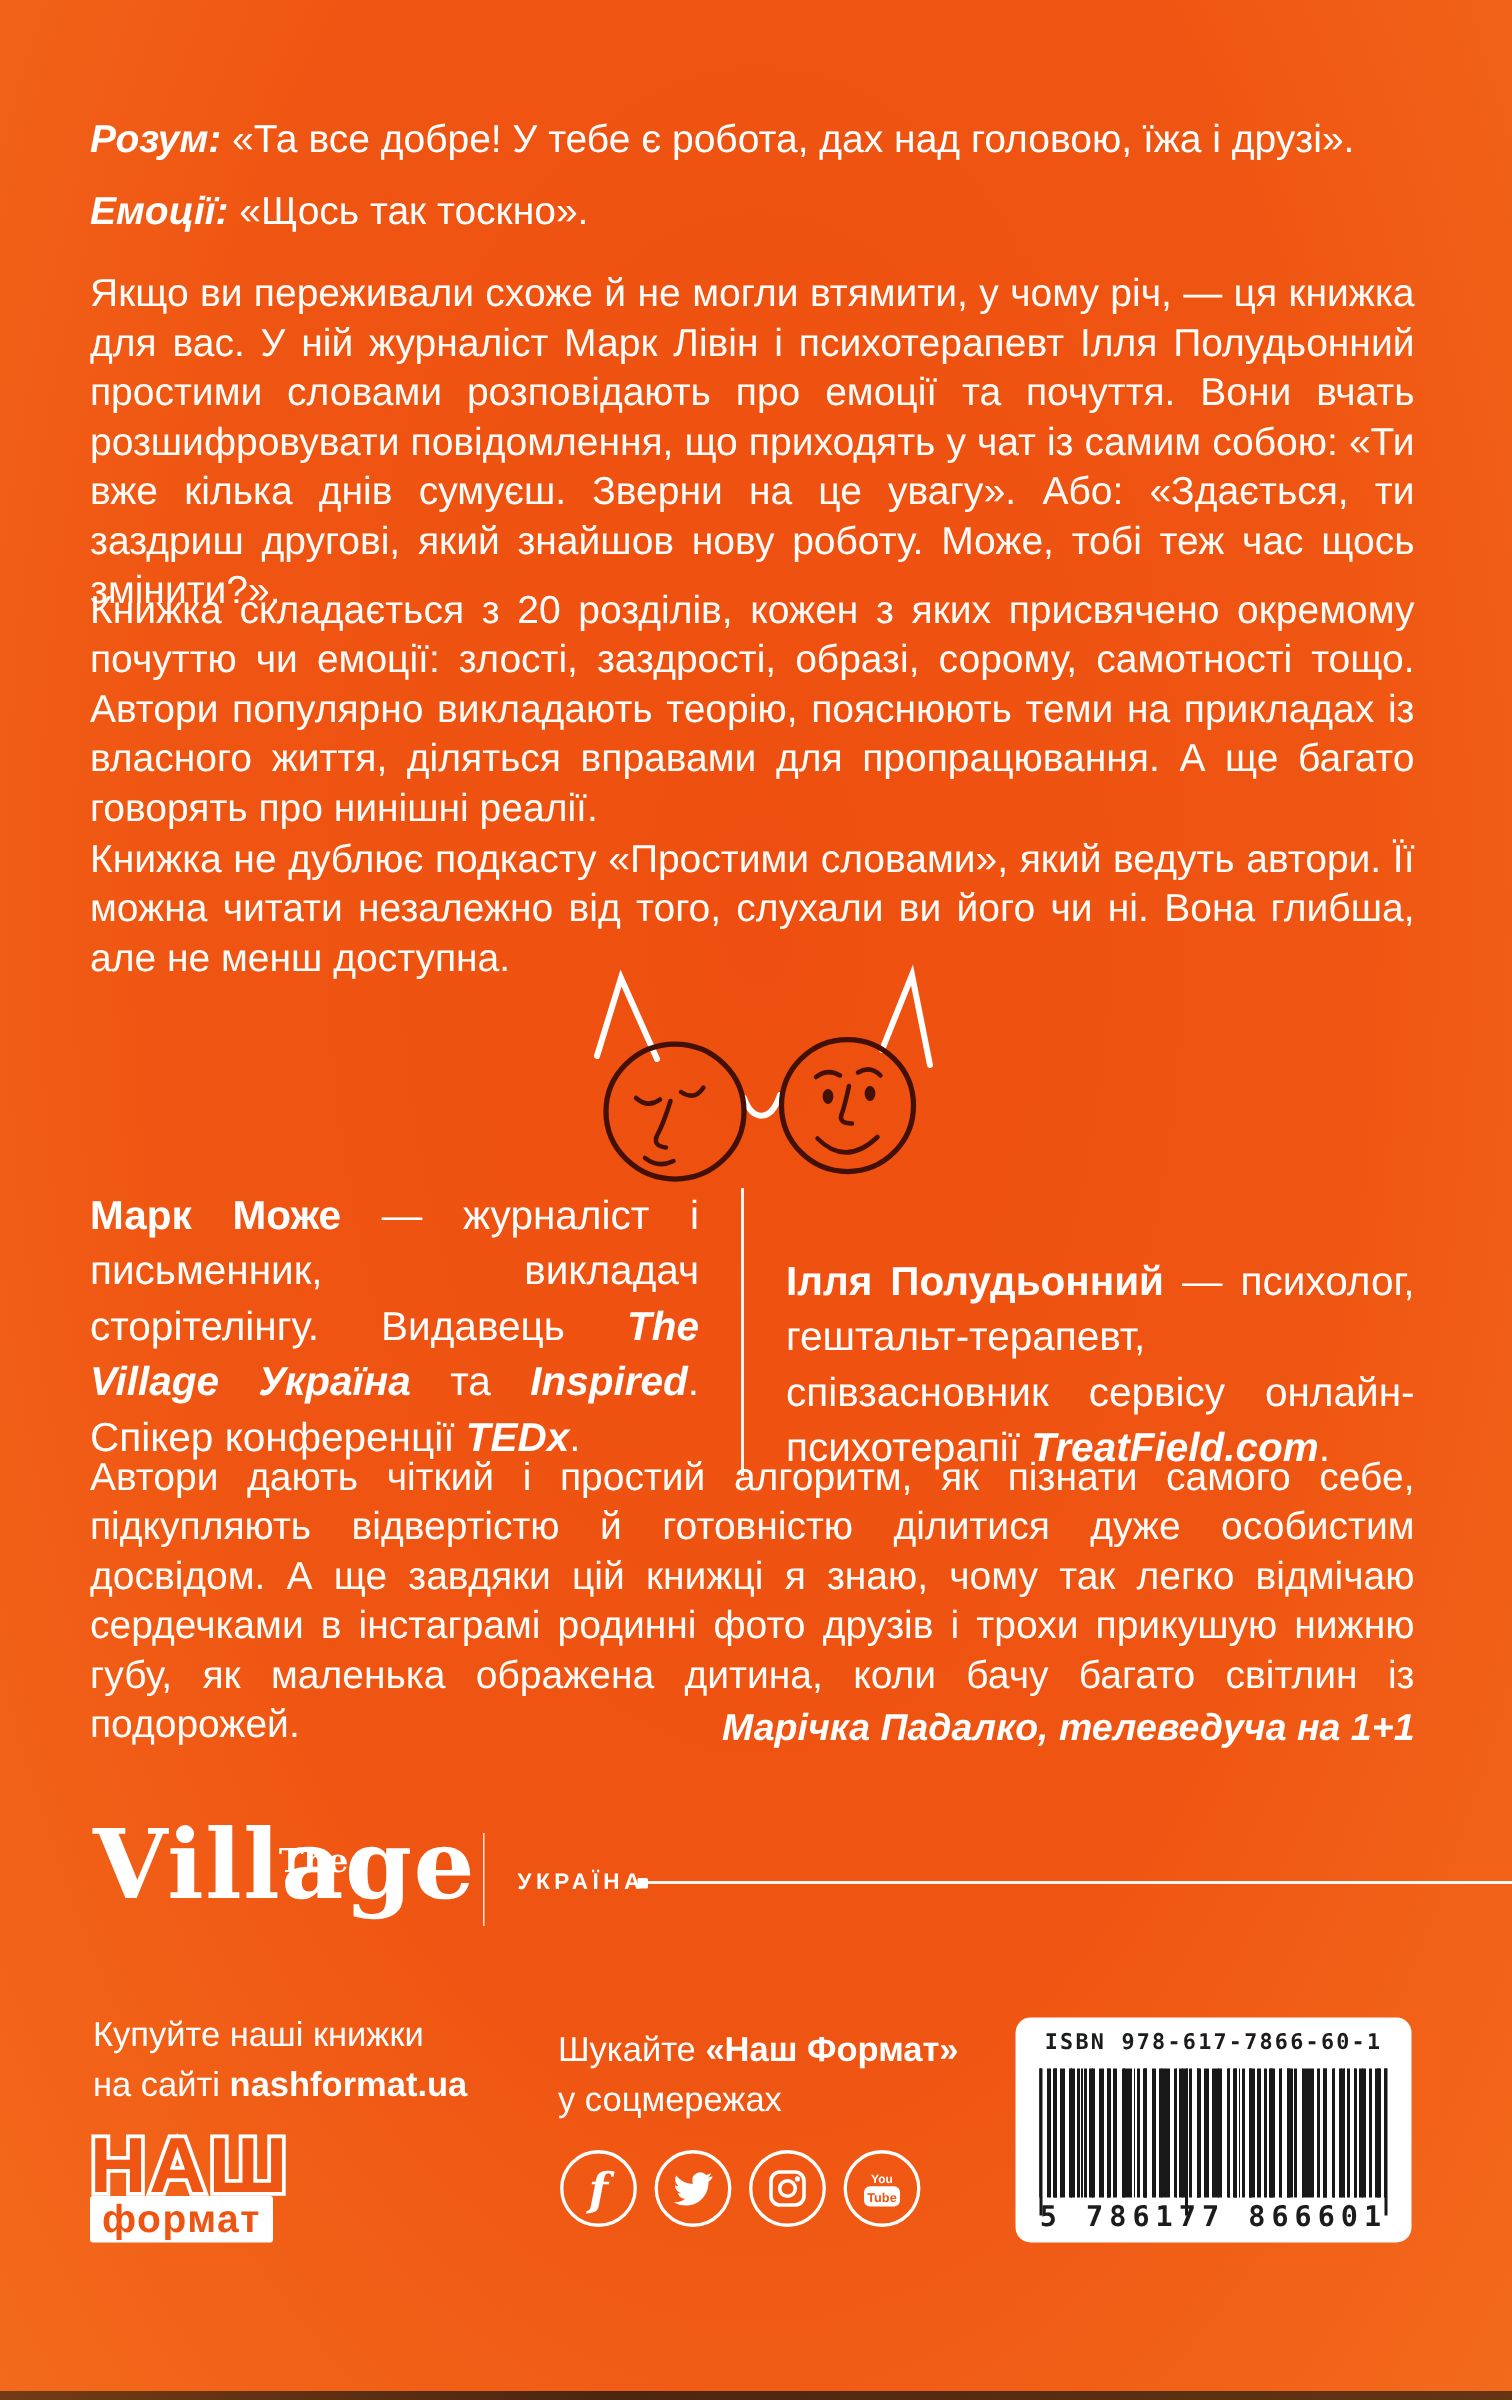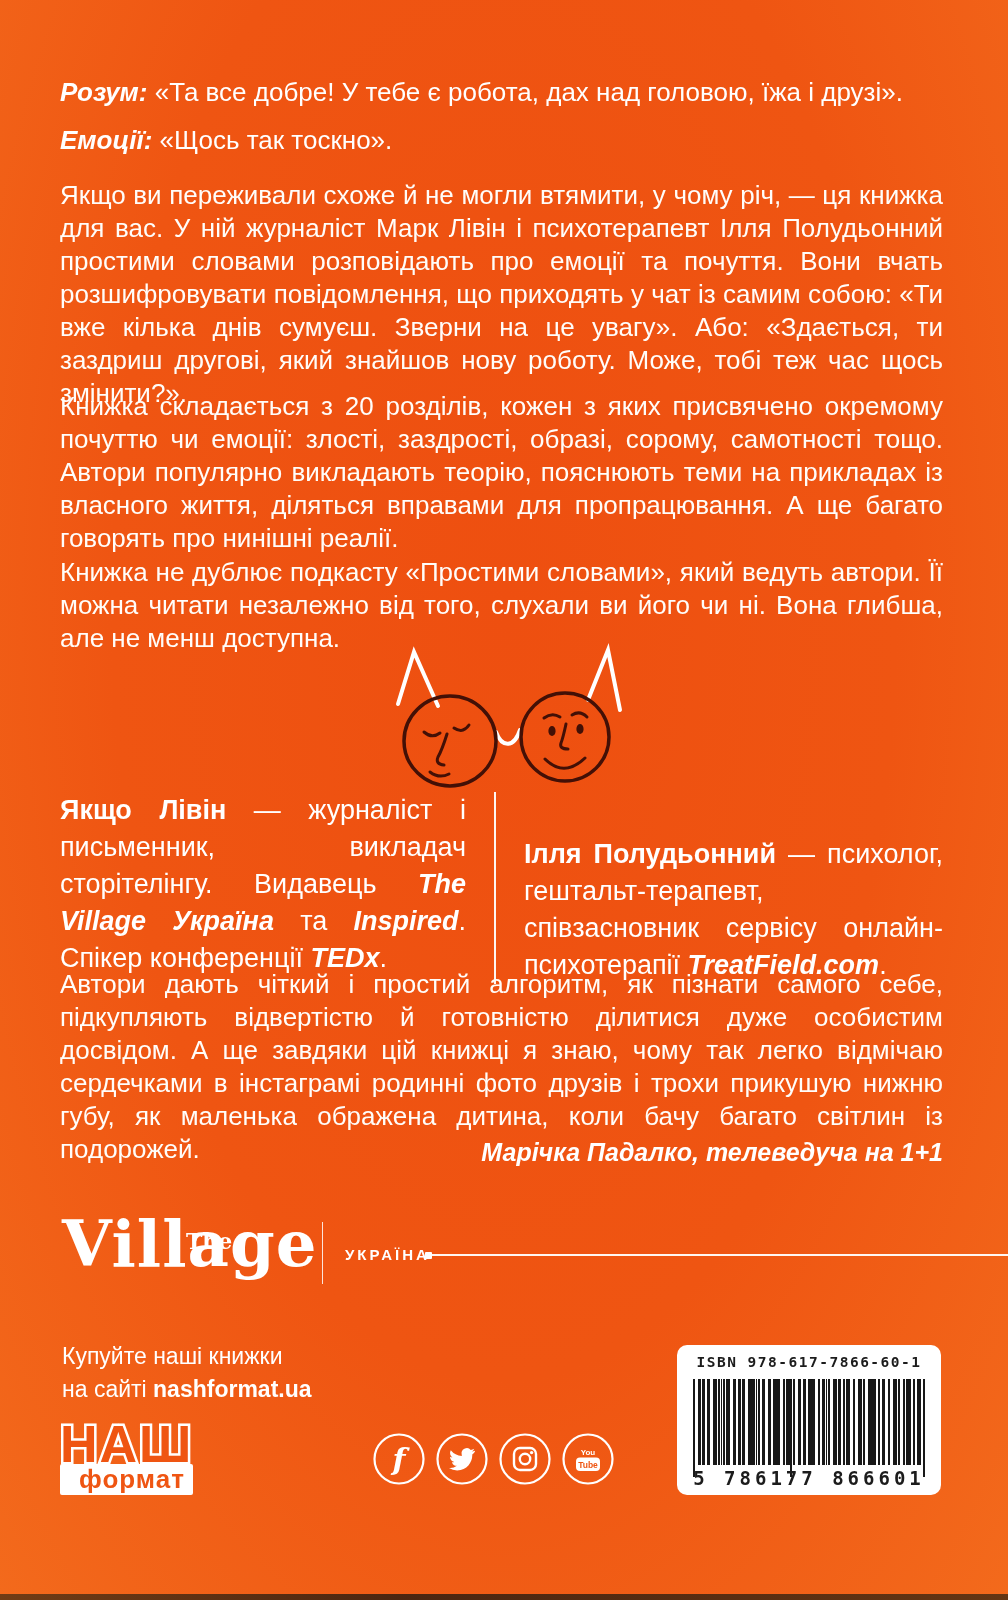--- a/index.html
+++ b/index.html
@@ -44,21 +44,21 @@
   .foot-text b{font-weight:bold;}
 
   .nash-logo{line-height:1;}
   .nash-top{
     font-size:52px; font-weight:900; letter-spacing:2px;
     color:#ef5512; -webkit-text-stroke:5px #ffffff; paint-order:stroke fill;
   }
   .nash-bottom{
     display:inline-block; background:#ffffff; color:#ef5512;
     font-size:26px; font-weight:900; letter-spacing:1px;
-    padding:2px 8px 3px 19px; margin-top:-6px; border-radius:2px;
+    padding:2px 8px 3px 8px; margin-top:-6px; border-radius:2px;
   }
 
   .social-icons{display:flex; gap:9px;}
 
   
   .barcode{
     left:677px; top:1345px; width:264px; height:150px;
     background:#ffffff; border-radius:10px; color:#1c1c1c;
     font-family:"DejaVu Sans Mono", monospace;
   }
@@ -106,21 +106,21 @@
     <path d="M194 76 q8 -6 16 -1" fill="none" stroke="#431006" stroke-width="3" stroke-linecap="round"></path>
     <path d="M222 73 q8 -5 15 2" fill="none" stroke="#431006" stroke-width="3" stroke-linecap="round"></path>
     <ellipse cx="202" cy="89" rx="3.6" ry="5" fill="#431006"></ellipse>
     <ellipse cx="230" cy="87" rx="3.6" ry="5" fill="#431006"></ellipse>
     <path d="M216 82 q-3 14 -5 19 q-2 6 7 6" fill="none" stroke="#431006" stroke-width="3" stroke-linecap="round"></path>
     <path d="M195 117 q19 19 40 -1" fill="none" stroke="#431006" stroke-width="3" stroke-linecap="round"></path>
   </svg>
 
   <div class="abs col bios" style="top:792px;">
     <div class="bio bio-left">
-      <b>Якщо Лівін</b><span> — журналіст і письменник, викладач сторітелінгу. Видавець </span><span class="bi">The Village Україна</span><span> та </span><span class="bi">Inspired</span><span>. Спікер конференції </span><span class="bi">TEDx</span><span>.</span>
+      <b>Марк Може</b><span> — журналіст і письменник, викладач сторітелінгу. Видавець </span><span class="bi">The Village Україна</span><span> та </span><span class="bi">Inspired</span><span>. Спікер конференції </span><span class="bi">TEDx</span><span>.</span>
     </div>
     <div class="bio-divider"></div>
     <div class="bio bio-right">
       <b>Ілля Полудьонний</b><span> — психолог, гештальт-терапевт, співзасновник сервісу онлайн-психотерапії </span><span class="bi">TreatField.com</span><span>.</span>
     </div>
   </div>
 
   <div class="abs col para" style="top:968px;">Автори дають чіткий і простий алгоритм, як пізнати самого себе, підкупляють відвертістю й готовністю ділитися дуже особистим досвідом. А ще завдяки цій книжці я знаю, чому так легко відмічаю сердечками в інстаграмі родинні фото друзів і трохи прикушую нижню губу, як маленька ображена дитина, коли бачу багато світлин із подорожей.</div>
   <div class="abs col attribution" style="top:1138px;">Марічка Падалко, телеведуча на 1+1</div>
 
@@ -137,20 +137,24 @@
   <div class="abs foot-text" style="left:62px; top:1340px;">
     <div>Купуйте наші книжки</div>
     <div><span>на сайті </span><b>nashformat.ua</b></div>
   </div>
 
   <div class="abs nash-logo" style="left:60px; top:1418px;">
     <div class="nash-top">НАШ</div>
     <div class="nash-bottom">формат</div>
   </div>
 
+  <div class="abs foot-text" style="left:372px; top:1350px;">
+    <div><span>Шукайте </span><b>«Наш Формат»</b></div>
+    <div>у соцмережах</div>
+  </div>
   <div class="abs social-icons" style="left:372px; top:1432px;">
     <svg width="54" height="54" viewBox="0 0 54 54">
       <circle cx="27" cy="27" r="24.5" fill="none" stroke="#fff" stroke-width="2.2"></circle>
       <text x="27" y="38" text-anchor="middle" fill="#fff" font-family="DejaVu Serif, serif" font-size="30" font-weight="bold" font-style="italic">f</text>
     </svg>
     <svg width="54" height="54" viewBox="0 0 54 54">
       <circle cx="27" cy="27" r="24.5" fill="none" stroke="#fff" stroke-width="2.2"></circle>
       <g transform="translate(14,16) scale(1.08)">
         <path fill="#fff" d="M23.95 2.57a10 10 0 01-2.82.77 4.96 4.96 0 002.16-2.72c-.95.55-2 .96-3.12 1.18A4.92 4.92 0 0011.78 6.3c0 .38.04.76.12 1.12A13.97 13.97 0 011.64 2.16 4.92 4.92 0 003.16 8.73a4.9 4.9 0 01-2.23-.62v.06c0 2.38 1.7 4.37 3.95 4.83a4.99 4.99 0 01-2.21.08 4.94 4.94 0 004.6 3.42A9.87 9.87 0 010 18.54a13.99 13.99 0 007.56 2.21c9.05 0 14-7.5 14-13.99 0-.21 0-.42-.02-.63a9.94 9.94 0 002.41-2.56z"></path>
       </g>

